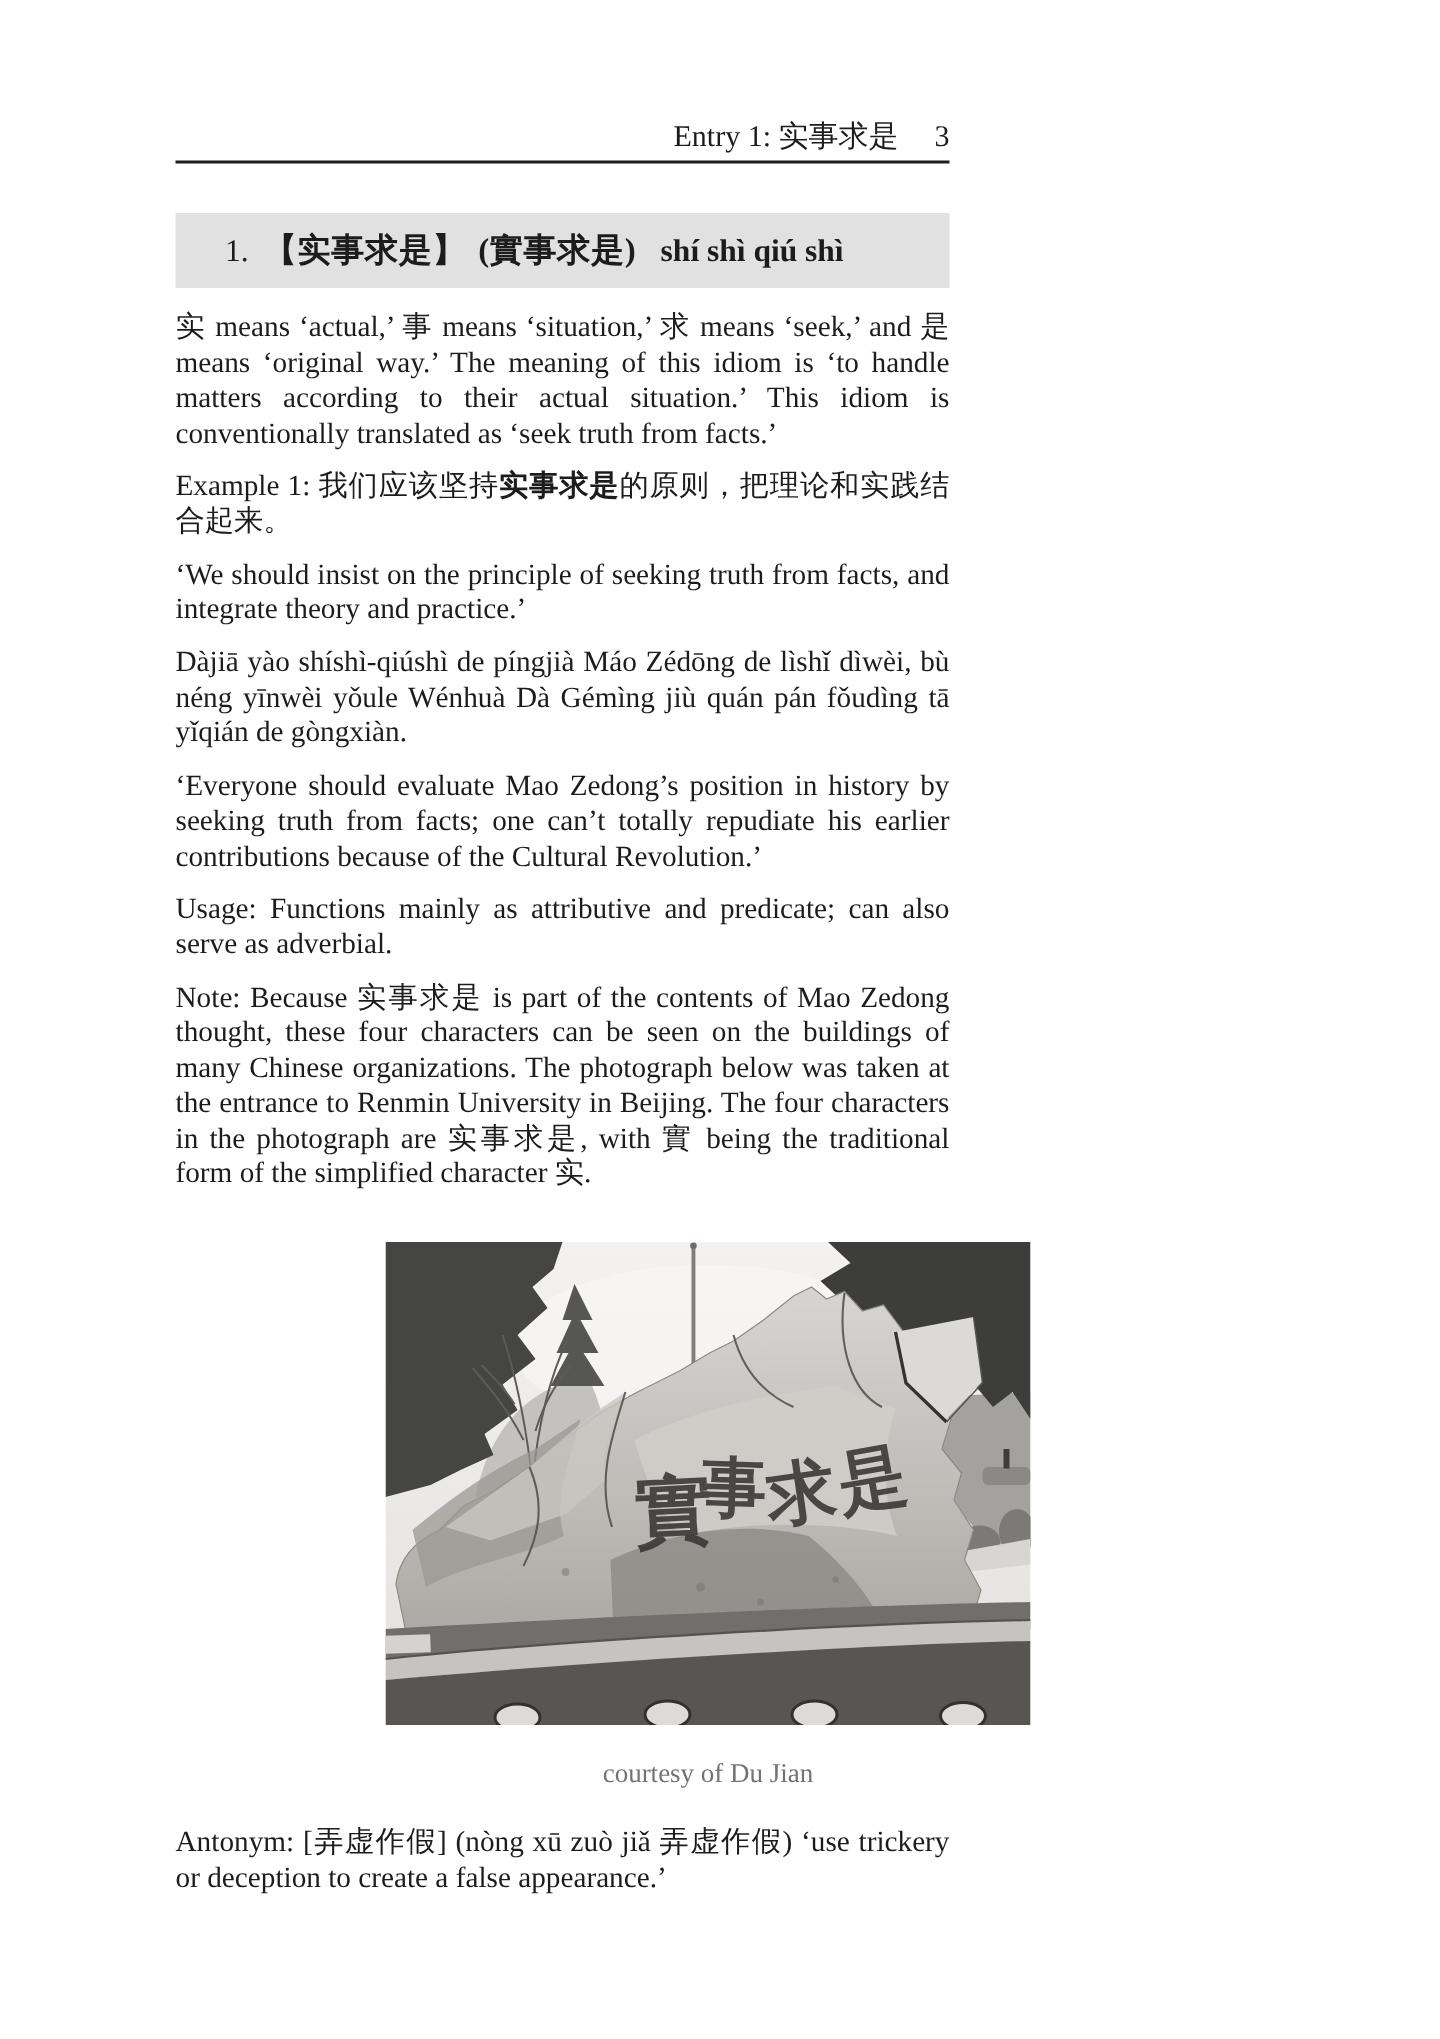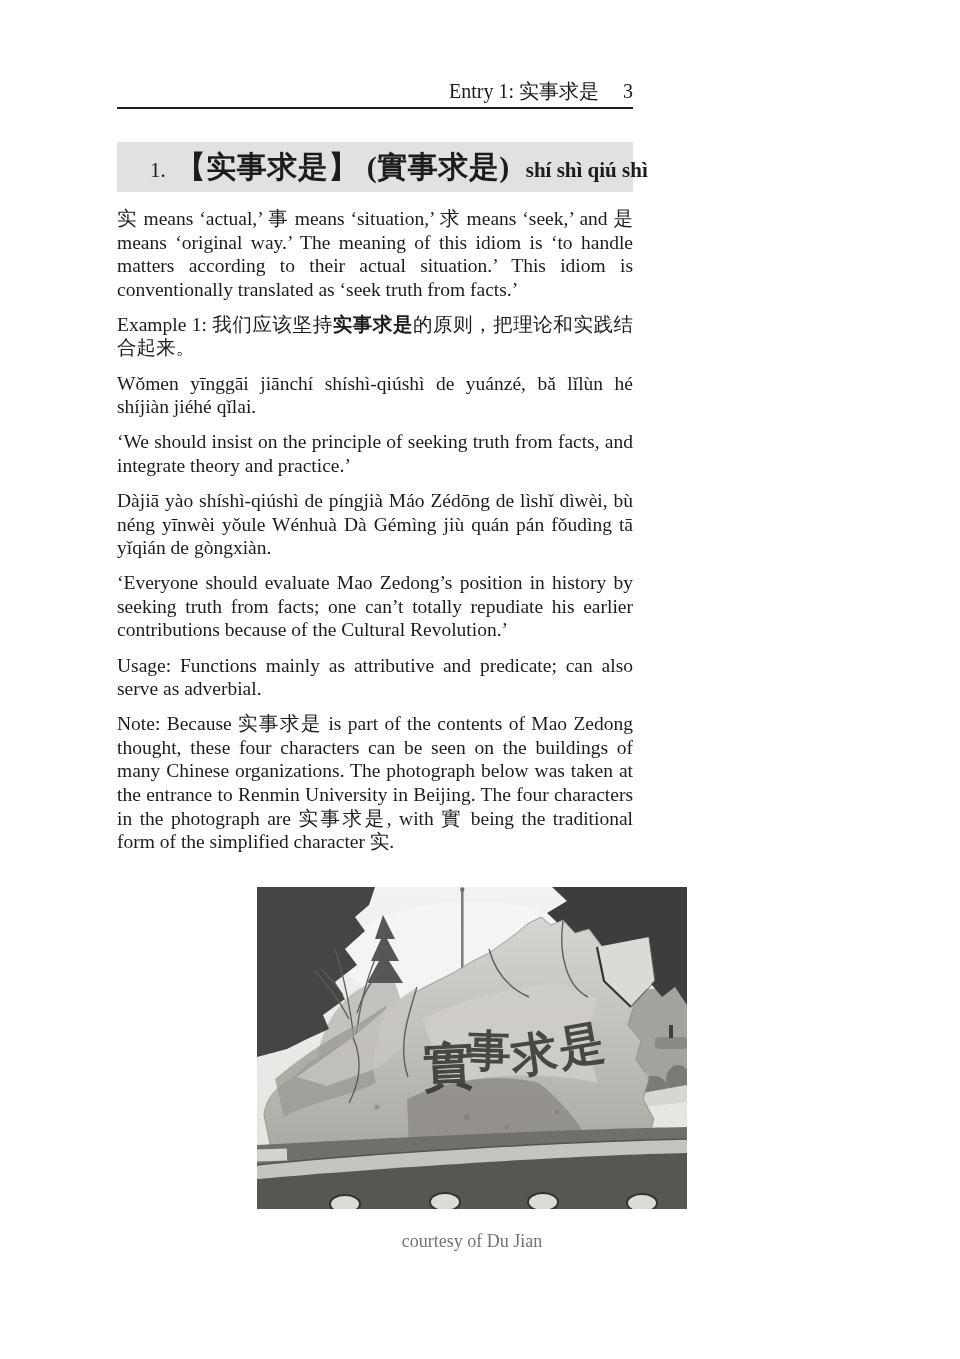--- a/index.html
+++ b/index.html
@@ -12,21 +12,21 @@
   .running-head {
     display:flex; justify-content:flex-end; align-items:baseline;
     font-size:20px; line-height:22px; gap:24px;
   }
   .head-rule { border:none; border-bottom:2px solid #1f1f1f; margin:5px 0 0 0; }
   .title-bar {
     margin-top:33px; height:50px; background:#e1e1e1;
     line-height:50px; white-space:nowrap; padding-left:33px;
   }
   .title-bar .num { font-size:21px; }
-  .title-bar .hw { font-size:30px; font-weight:bold; margin-left:6px; letter-spacing:0.5px; }
+  .title-bar .hw { font-size:22px; font-weight:bold; margin-left:6px; letter-spacing:0.5px; }
   .title-bar .hw-trad { margin-left:4px; }
   .title-bar .hw-py { font-size:21px; font-weight:bold; margin-left:12px; }
   .body-text p {
     font-size:19.5px; line-height:23.6px; text-align:justify;
     margin:0 0 11.5px 0;
   }
   .body-text p.first { margin-top:15px; }
   .lbl { }
   .b { font-weight:bold; }
   figure { margin:33px 0 0 140px; width:430px; }
@@ -55,23 +55,20 @@
     <span class="hw-py">shí shì qiú shì</span>
   </div>
 
   <div class="body-text">
     <p class="first">
       <span>实 means ‘actual,’ 事 means ‘situation,’ 求 means ‘seek,’ and 是 means ‘original way.’ The meaning of this idiom is ‘to handle matters according to their actual situation.’ This idiom is conventionally translated as ‘seek truth from facts.’</span>
     </p>
 
     <p>
       <span class="lbl">Example 1:</span><span> 我们应该坚持</span><span class="b">实事求是</span><span>的原则，把理论和实践结合起来。</span>
-    </p>
-    <p>
-      <span>Wǒmen yīnggāi jiānchí shíshì-qiúshì de yuánzé, bǎ lǐlùn hé shíjiàn jiéhé qǐlai.</span>
     </p>
     <p>
       <span>‘We should insist on the principle of seeking truth from facts, and integrate theory and practice.’</span>
     </p>
 
     <p>
       <span>Dàjiā yào shíshì-qiúshì de píngjià Máo Zédōng de lìshǐ dìwèi, bù néng yīnwèi yǒule Wénhuà Dà Gémìng jiù quán pán fǒudìng tā yǐqián de gòngxiàn.</span>
     </p>
     <p>
       <span>‘Everyone should evaluate Mao Zedong’s position in history by seeking truth from facts; one can’t totally repudiate his earlier contributions because of the Cultural Revolution.’</span>
@@ -179,14 +176,19 @@
           <ellipse cx="88" cy="317" rx="15" ry="9"></ellipse>
           <ellipse cx="188" cy="315" rx="15" ry="9"></ellipse>
           <ellipse cx="286" cy="315" rx="15" ry="9"></ellipse>
           <ellipse cx="385" cy="316" rx="15" ry="9"></ellipse>
         </g>
       </g>
     </svg>
     <figcaption>courtesy of Du Jian</figcaption>
   </figure>
 
+  <div class="body-text antonym">
+    <p>
+      <span class="lbl">Antonym:</span><span> [弄虚作假] (nòng xū zuò jiǎ 弄虚作假) ‘use trickery or deception to create a false appearance.’</span>
+    </p>
+  </div>
 
 </div>
 
 </body></html>

